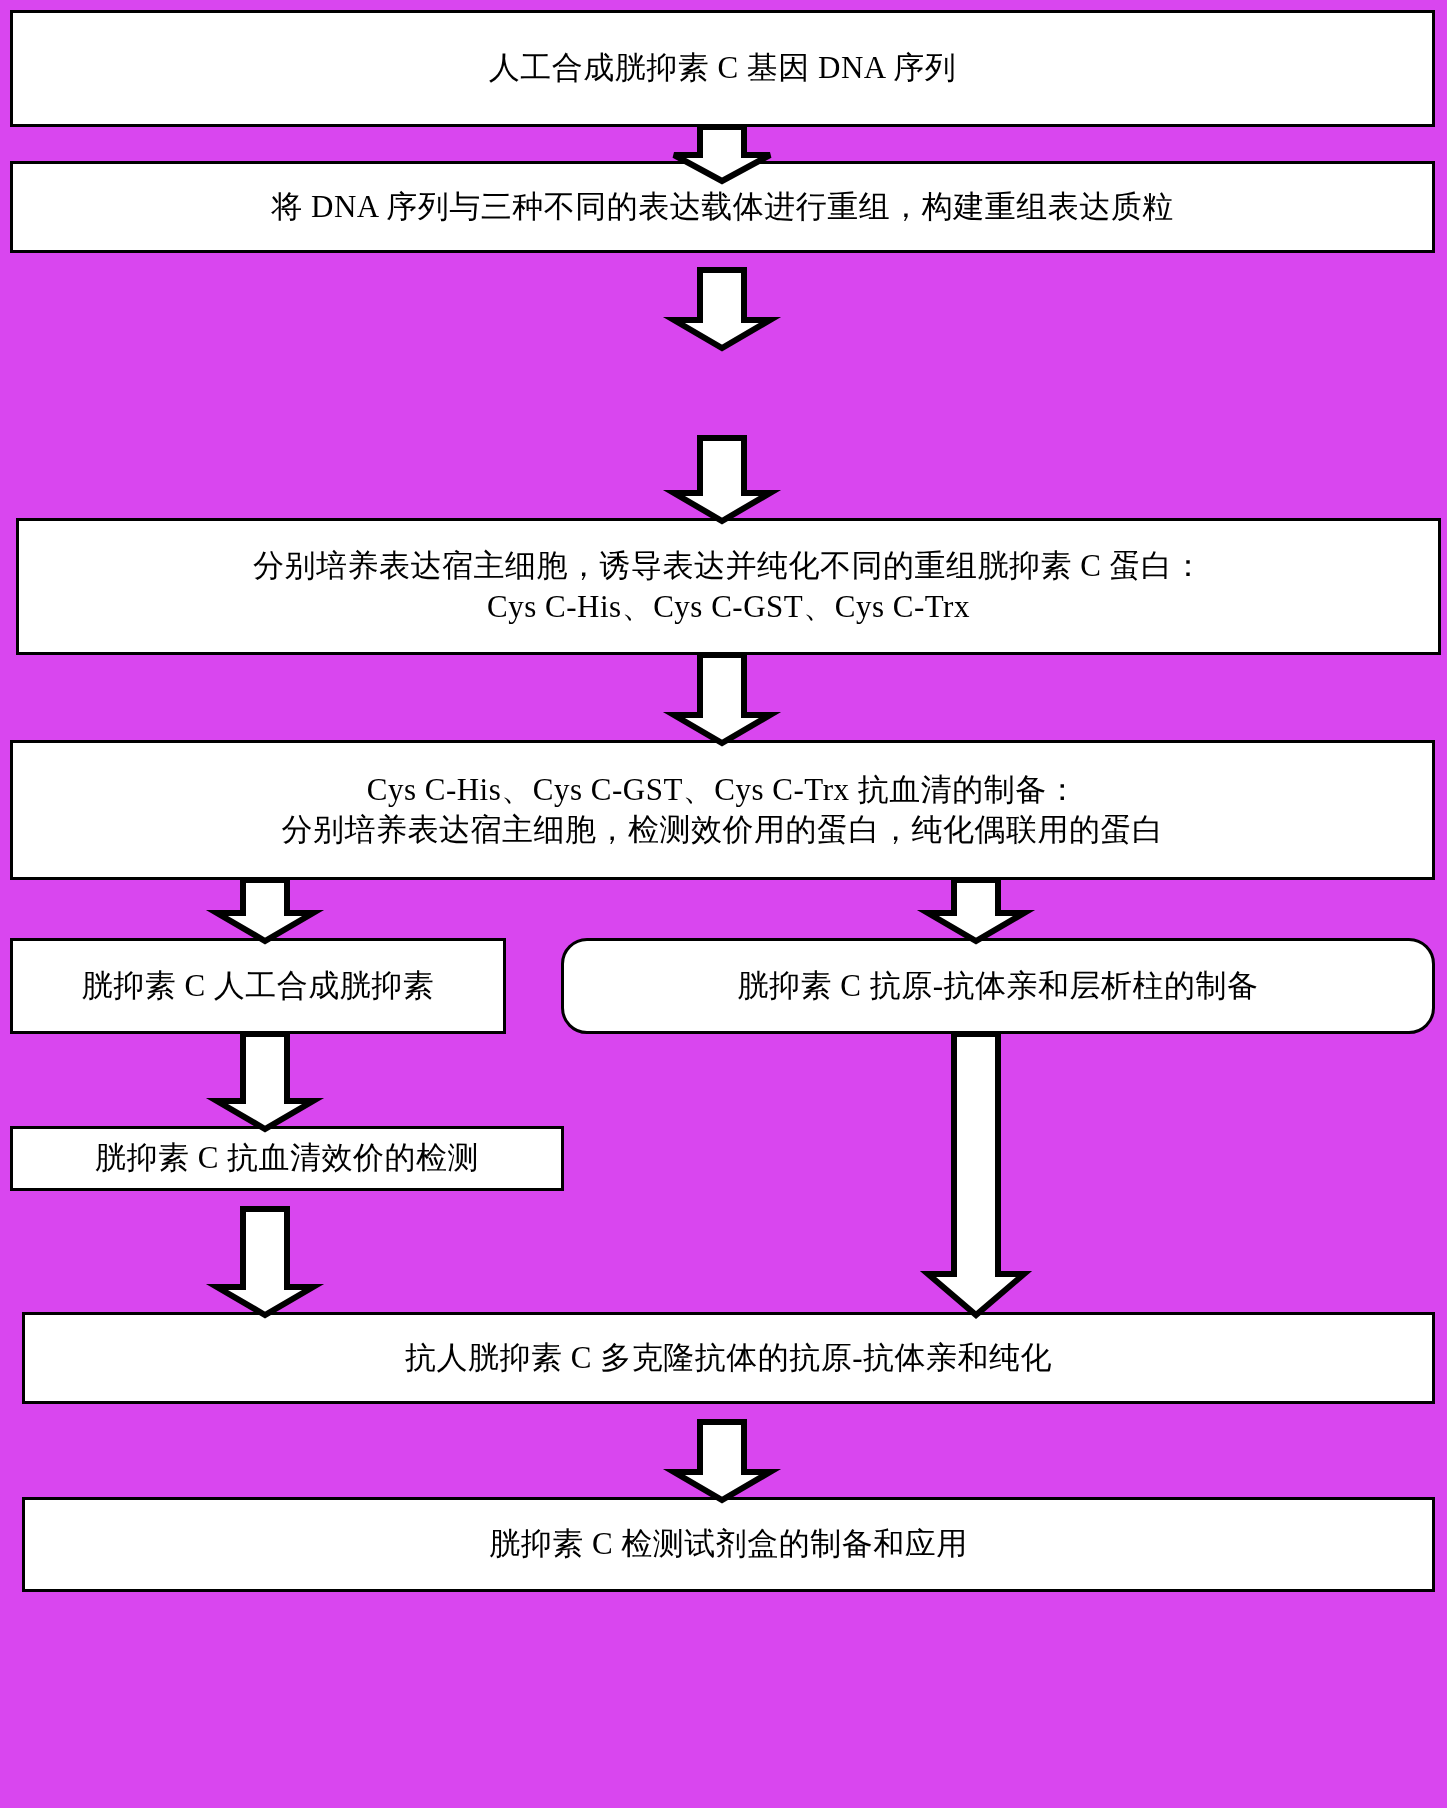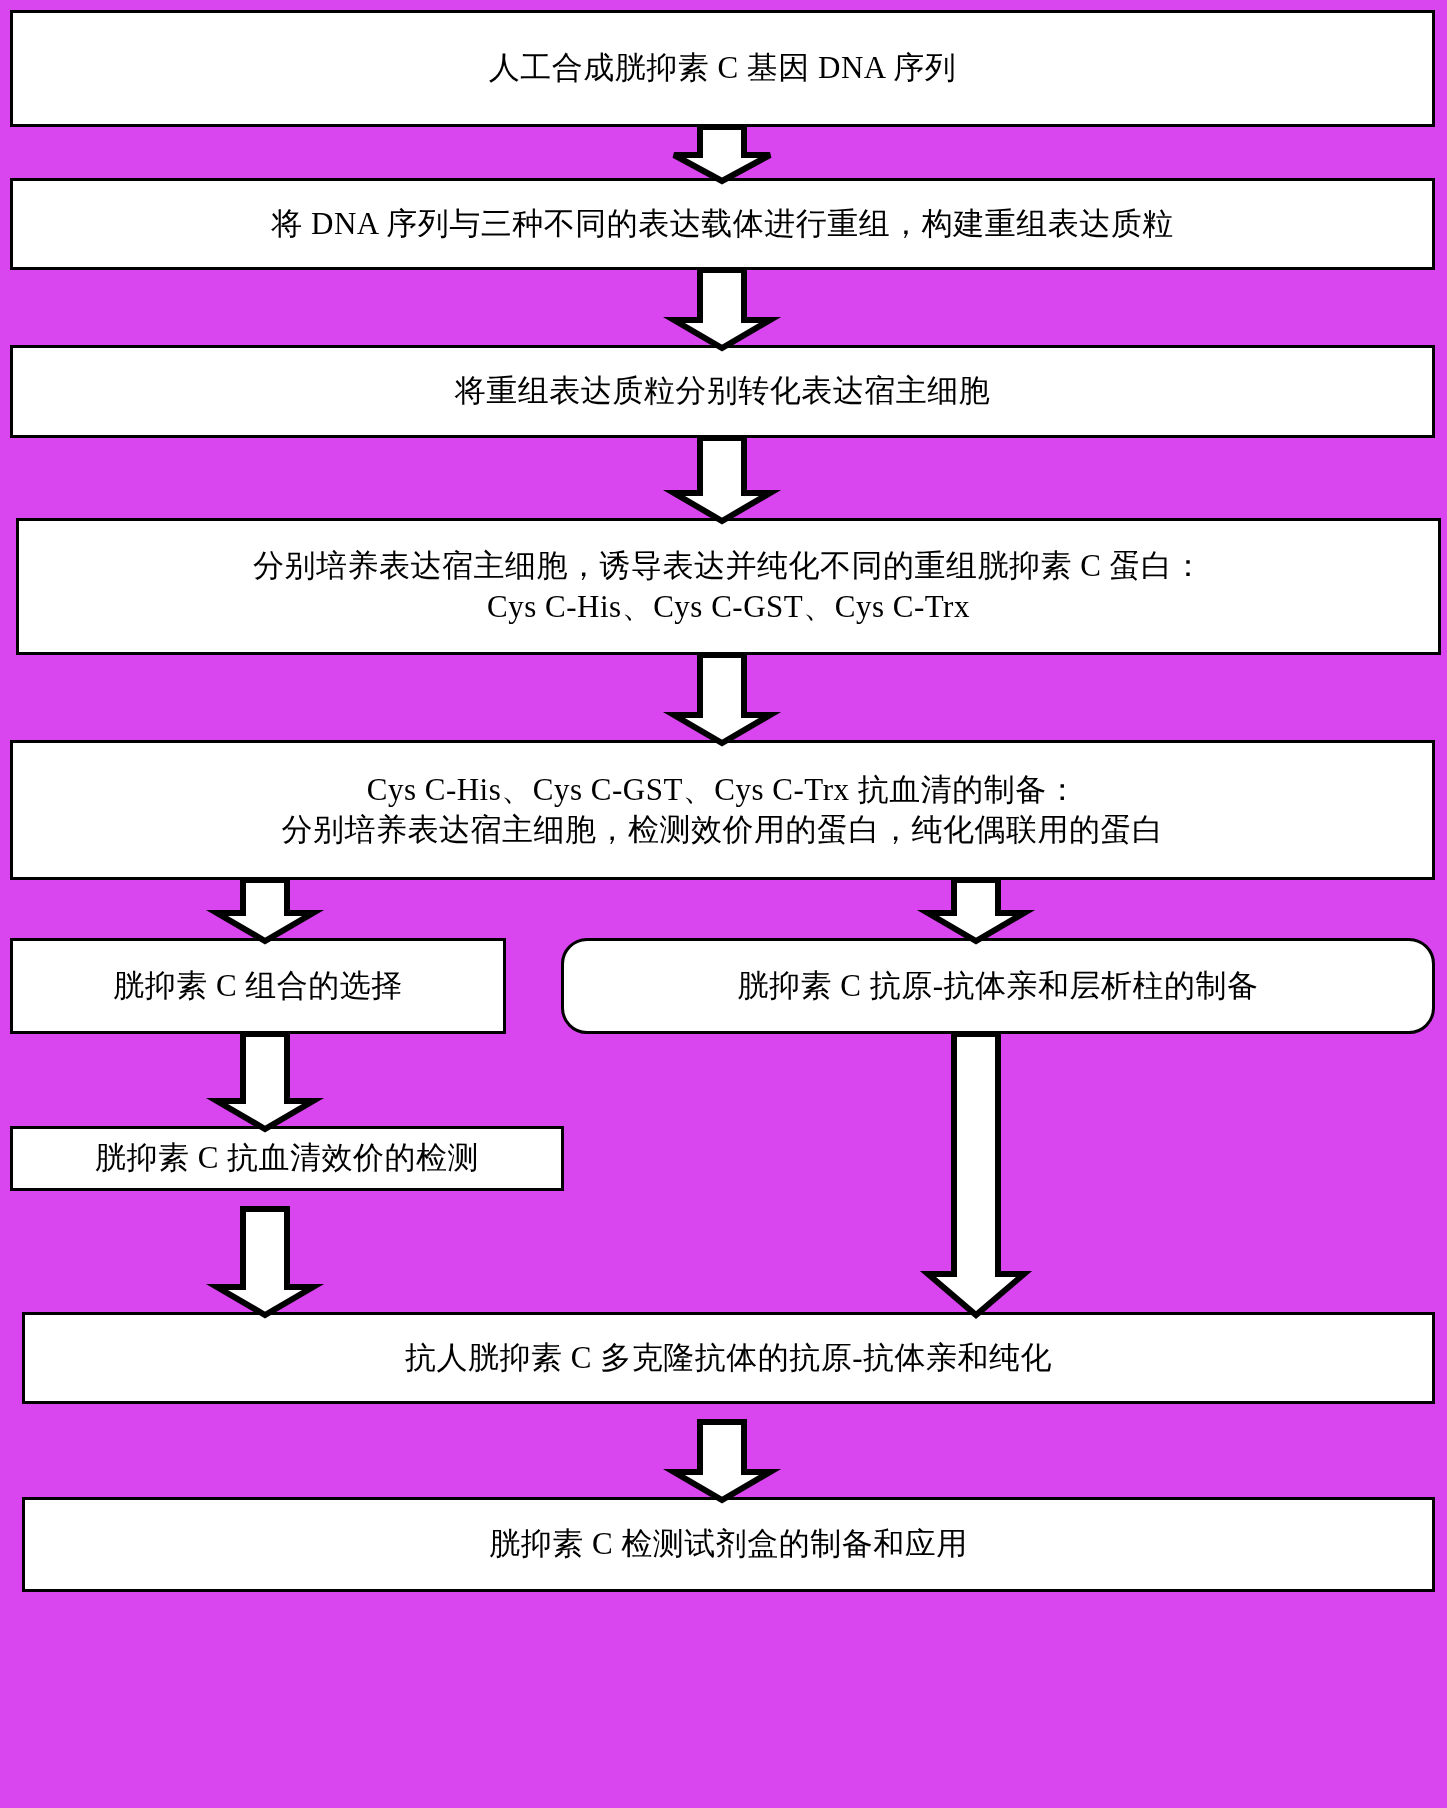--- a/index.html
+++ b/index.html
@@ -53,40 +53,37 @@
 </style>
 </head>
 <body>
 
 <div id="canvas">
 
   <div class="node" style="left:10px; top:10px; width:1425px; height:117px; font-size:31px;">
     <span class="line">人工合成胱抑素 C 基因 DNA 序列</span>
   </div>
 
-  <div class="node" style="left:10px; top:178px; width:1425px; height:92px; font-size:31px;">
+  <div class="node" style="left:10px; top:161px; width:1425px; height:92px; font-size:31px;">
     <span class="line">将 DNA 序列与三种不同的表达载体进行重组，构建重组表达质粒</span>
   </div>
 
-  <div class="node" style="left:10px; top:345px; width:1425px; height:93px; font-size:31px;">
-    <span class="line">将重组表达质粒分别转化表达宿主细胞</span>
-  </div>
 
   <div class="node" style="left:16px; top:518px; width:1425px; height:137px; font-size:31px;">
     <span class="line">分别培养表达宿主细胞，诱导表达并纯化不同的重组胱抑素 C 蛋白：</span>
     <span class="line">Cys C-His、Cys C-GST、Cys C-Trx</span>
   </div>
 
   <div class="node" style="left:10px; top:740px; width:1425px; height:140px; font-size:31px;">
     <span class="line">Cys C-His、Cys C-GST、Cys C-Trx 抗血清的制备：</span>
     <span class="line">分别培养表达宿主细胞，检测效价用的蛋白，纯化偶联用的蛋白</span>
   </div>
 
   <div class="node" style="left:10px; top:938px; width:496px; height:96px; font-size:31px;">
-    <span class="line">胱抑素 C 组合的选择</span>
+    <span class="line">胱抑素 C 人工合成胱抑素</span>
   </div>
 
   <div class="node" style="left:561px; top:938px; width:874px; height:96px; font-size:31px;border-radius:26px;">
     <span class="line">胱抑素 C 抗原-抗体亲和层析柱的制备</span>
   </div>
 
   <div class="node" style="left:10px; top:1126px; width:554px; height:65px; font-size:31px;">
     <span class="line">胱抑素 C 抗血清效价的检测</span>
   </div>
 

